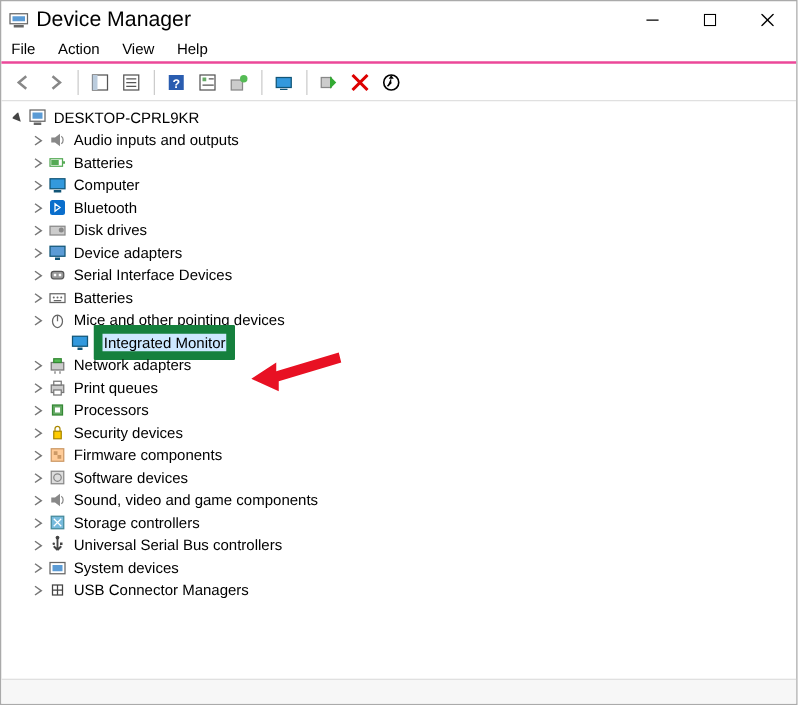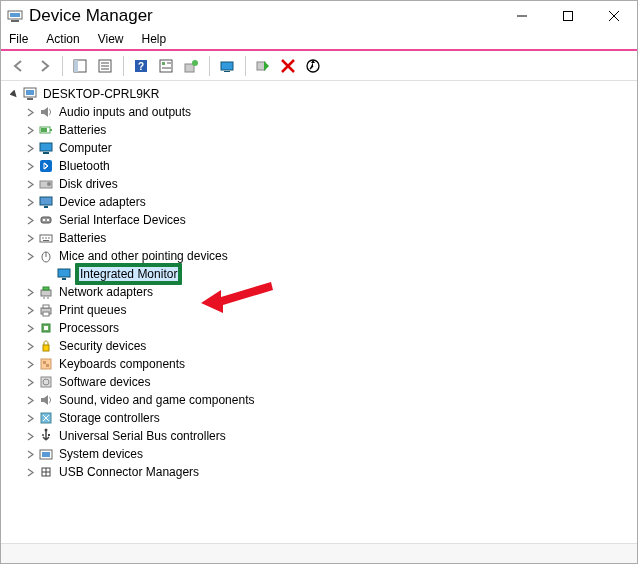--- a/index.html
+++ b/index.html
@@ -12,21 +12,21 @@
 .menubar { height: 20px; display: flex; align-items: flex-start; padding-left: 6px; gap: 14px; font-size: 12px; border-bottom: 2px solid #ec4899; }
 .menubar span { padding: 1px 2px; }
 .toolbar { height: 30px; display: flex; align-items: center; padding-left: 6px; gap: 0; border-bottom: 1px solid #e0e0e0; }
 .tbtn { width: 24px; height: 24px; display: flex; align-items: center; justify-content: center; margin-right: 1px; }
 .tbtn.sep { width: 6px; border-right: 1px solid #ccc; margin-right: 5px; height: 20px; }
 .tree { padding: 4px 0 0 4px; overflow: auto; height: calc(100% - 100px); }
 .node { display: flex; align-items: center; height: 18px; padding-left: 2px; white-space: nowrap; }
 .node .expander { width: 14px; height: 14px; display: flex; align-items: center; justify-content: center; color: #777; font-size: 10px; }
 .node .icon { width: 18px; height: 16px; display: flex; align-items: center; justify-content: center; margin-right: 2px; }
 .node .label { padding: 0 2px; }
-.node.selected .label { background: #cde8ff; border: 4px solid #15803d; padding: 0 1px; border-radius: 1px; }
+.node.selected .label { background: #cde8ff; border: 7px solid #15803d; padding: 0 1px; border-radius: 1px; }
 .indent1 { padding-left: 18px; }
 .indent2 { padding-left: 36px; }
 .statusbar { position: absolute; bottom: 0; left: 0; right: 0; height: 20px; border-top: 1px solid #e0e0e0; background:#f7f7f7;}
 .arrow { position: absolute; left: 200px; top: 277px; pointer-events:none; }
 svg { display: block; }
 </style>
 </head>
 <body>
 
 <div class="titlebar">
@@ -364,21 +364,21 @@
           <path d="M2 1 L7 4.5 L2 8" fill="none" stroke="#777" stroke-width="1.2"></path>
         </svg>
       </span>
       <span class="icon">
         <svg width="16" height="16">
           <rect x="3" y="3" width="10" height="10" fill="#fc9" stroke="#c96"></rect>
           <rect x="5" y="5" width="3" height="3" fill="#c96"></rect>
           <rect x="8" y="8" width="3" height="3" fill="#c96"></rect>
         </svg>
       </span>
-      <span class="label">Keyboards components</span>
+      <span class="label">Firmware components</span>
     </div>
     <div class="node indent1">
       <span class="expander">
         <svg width="9" height="9">
           <path d="M2 1 L7 4.5 L2 8" fill="none" stroke="#777" stroke-width="1.2"></path>
         </svg>
       </span>
       <span class="icon">
         <svg width="16" height="16">
           <rect x="3" y="3" width="10" height="10" fill="#ddd" stroke="#888"></rect>

